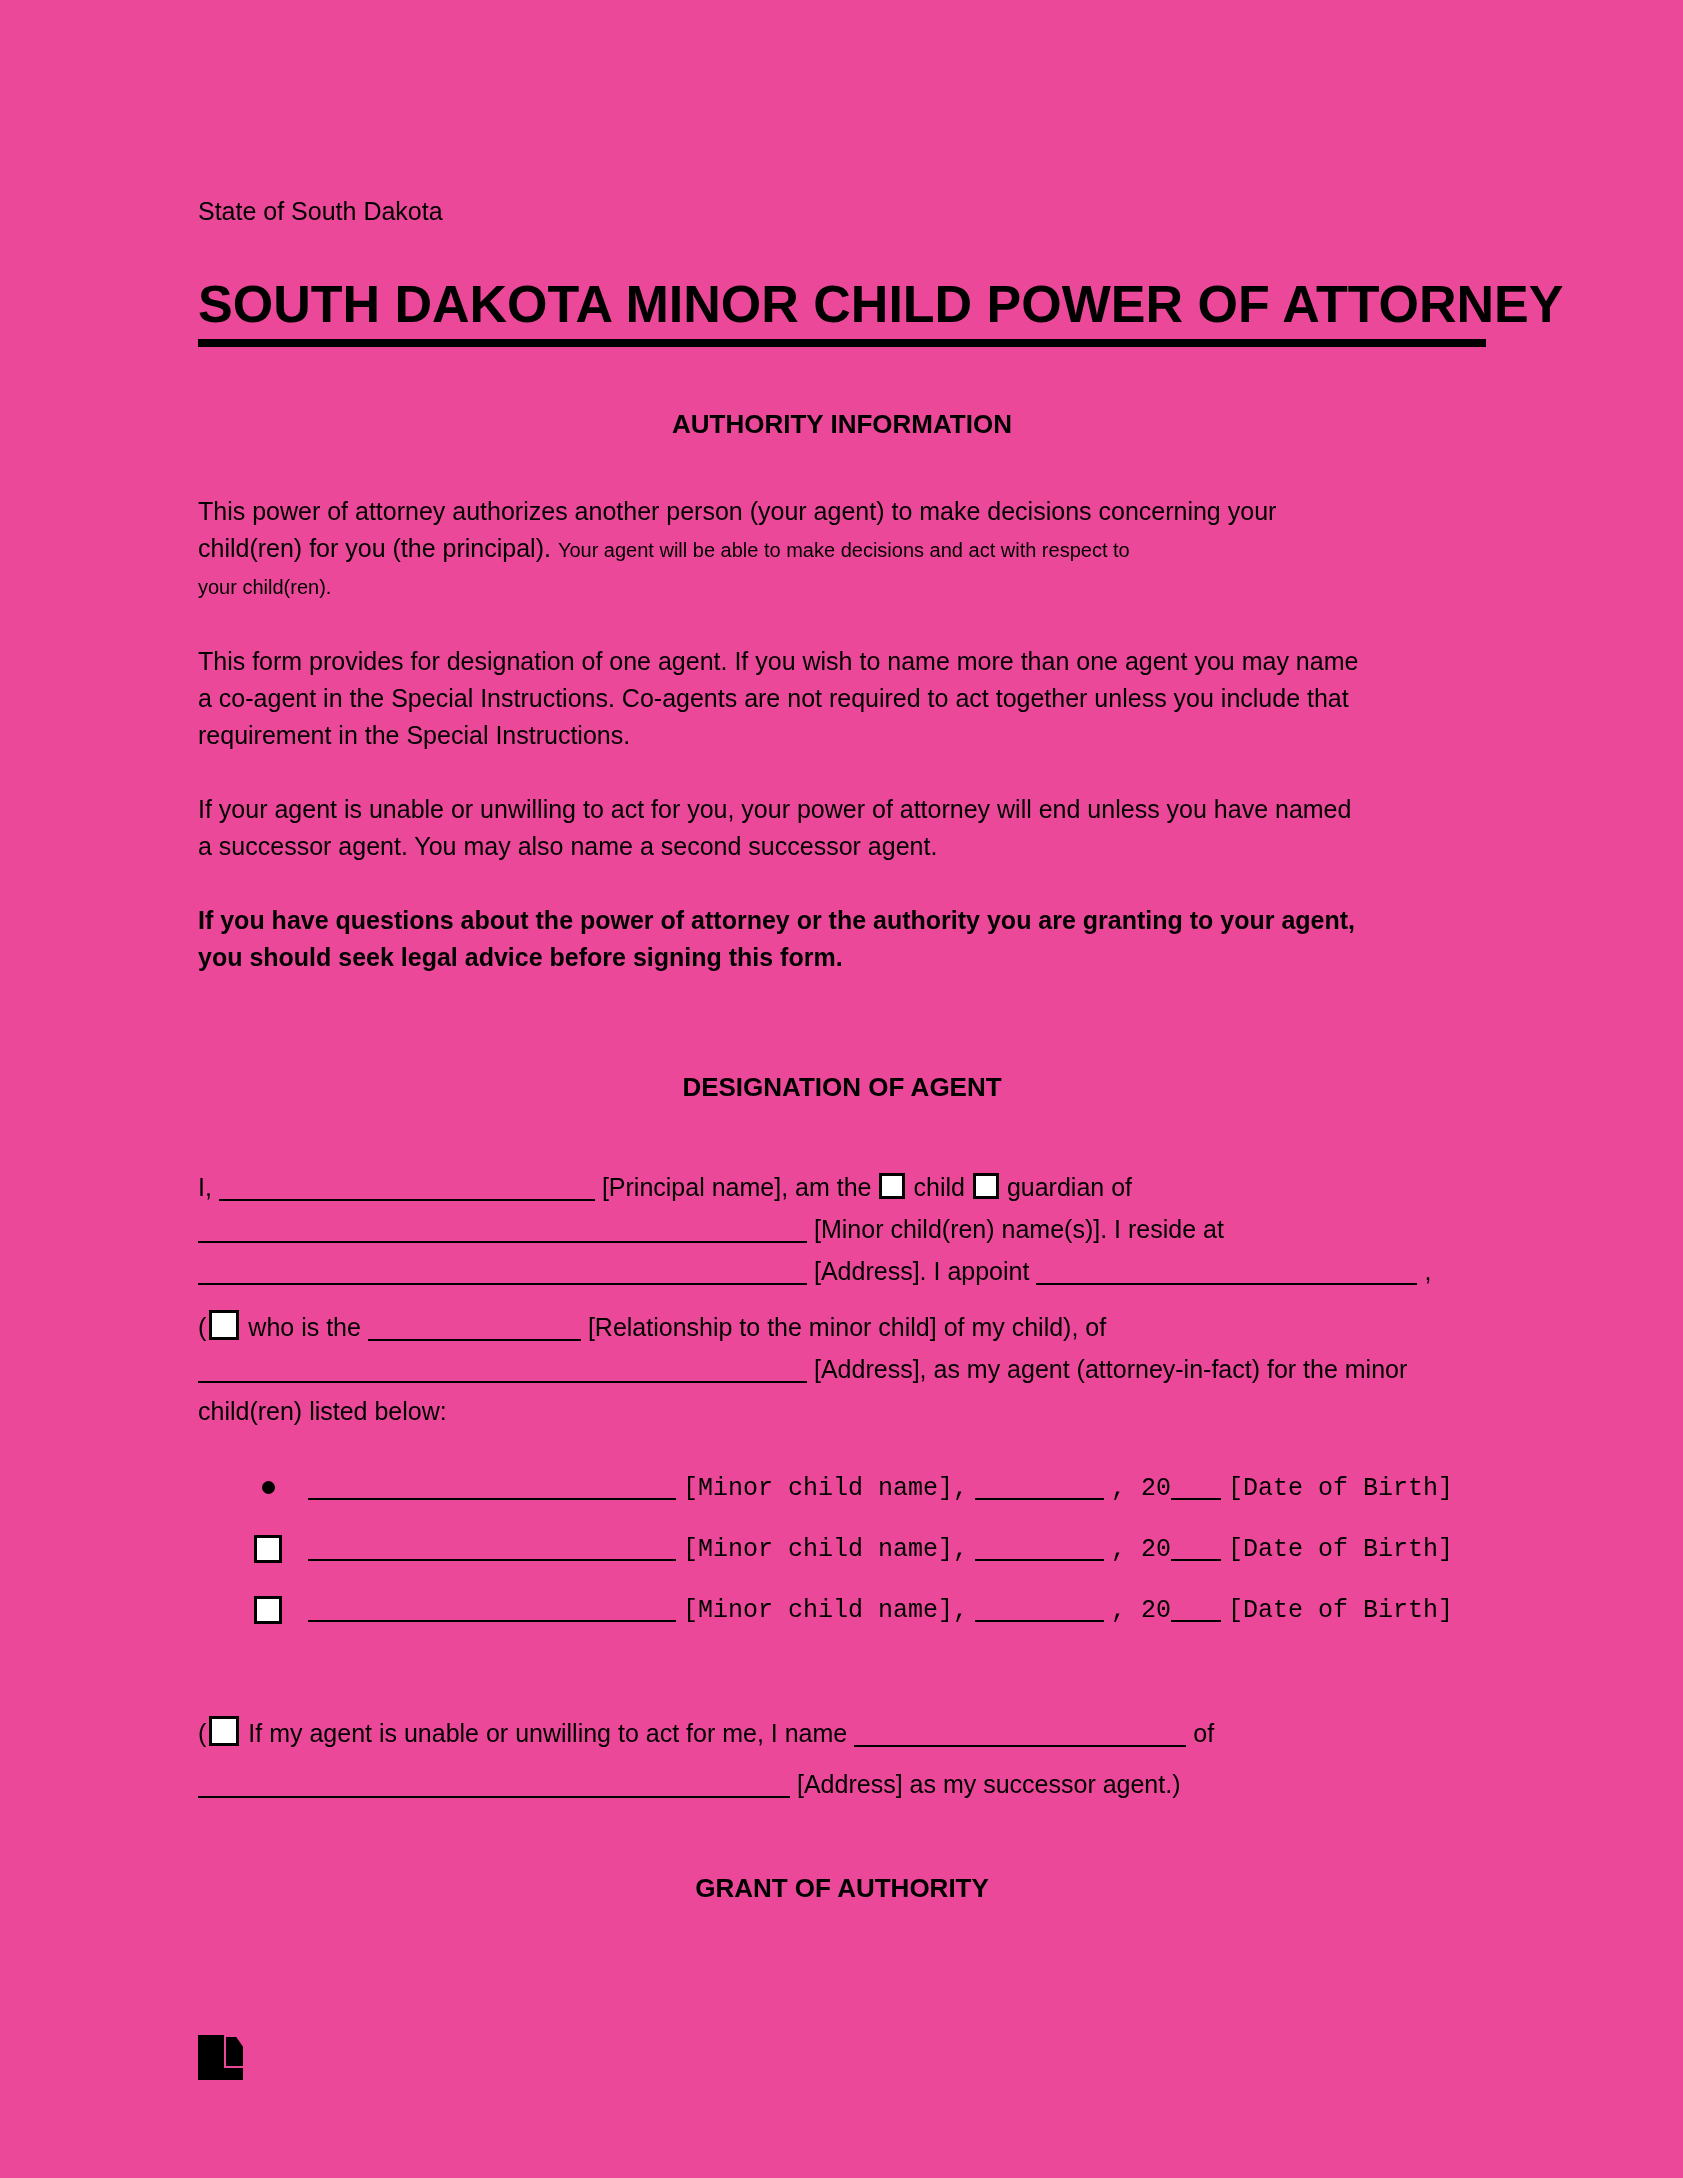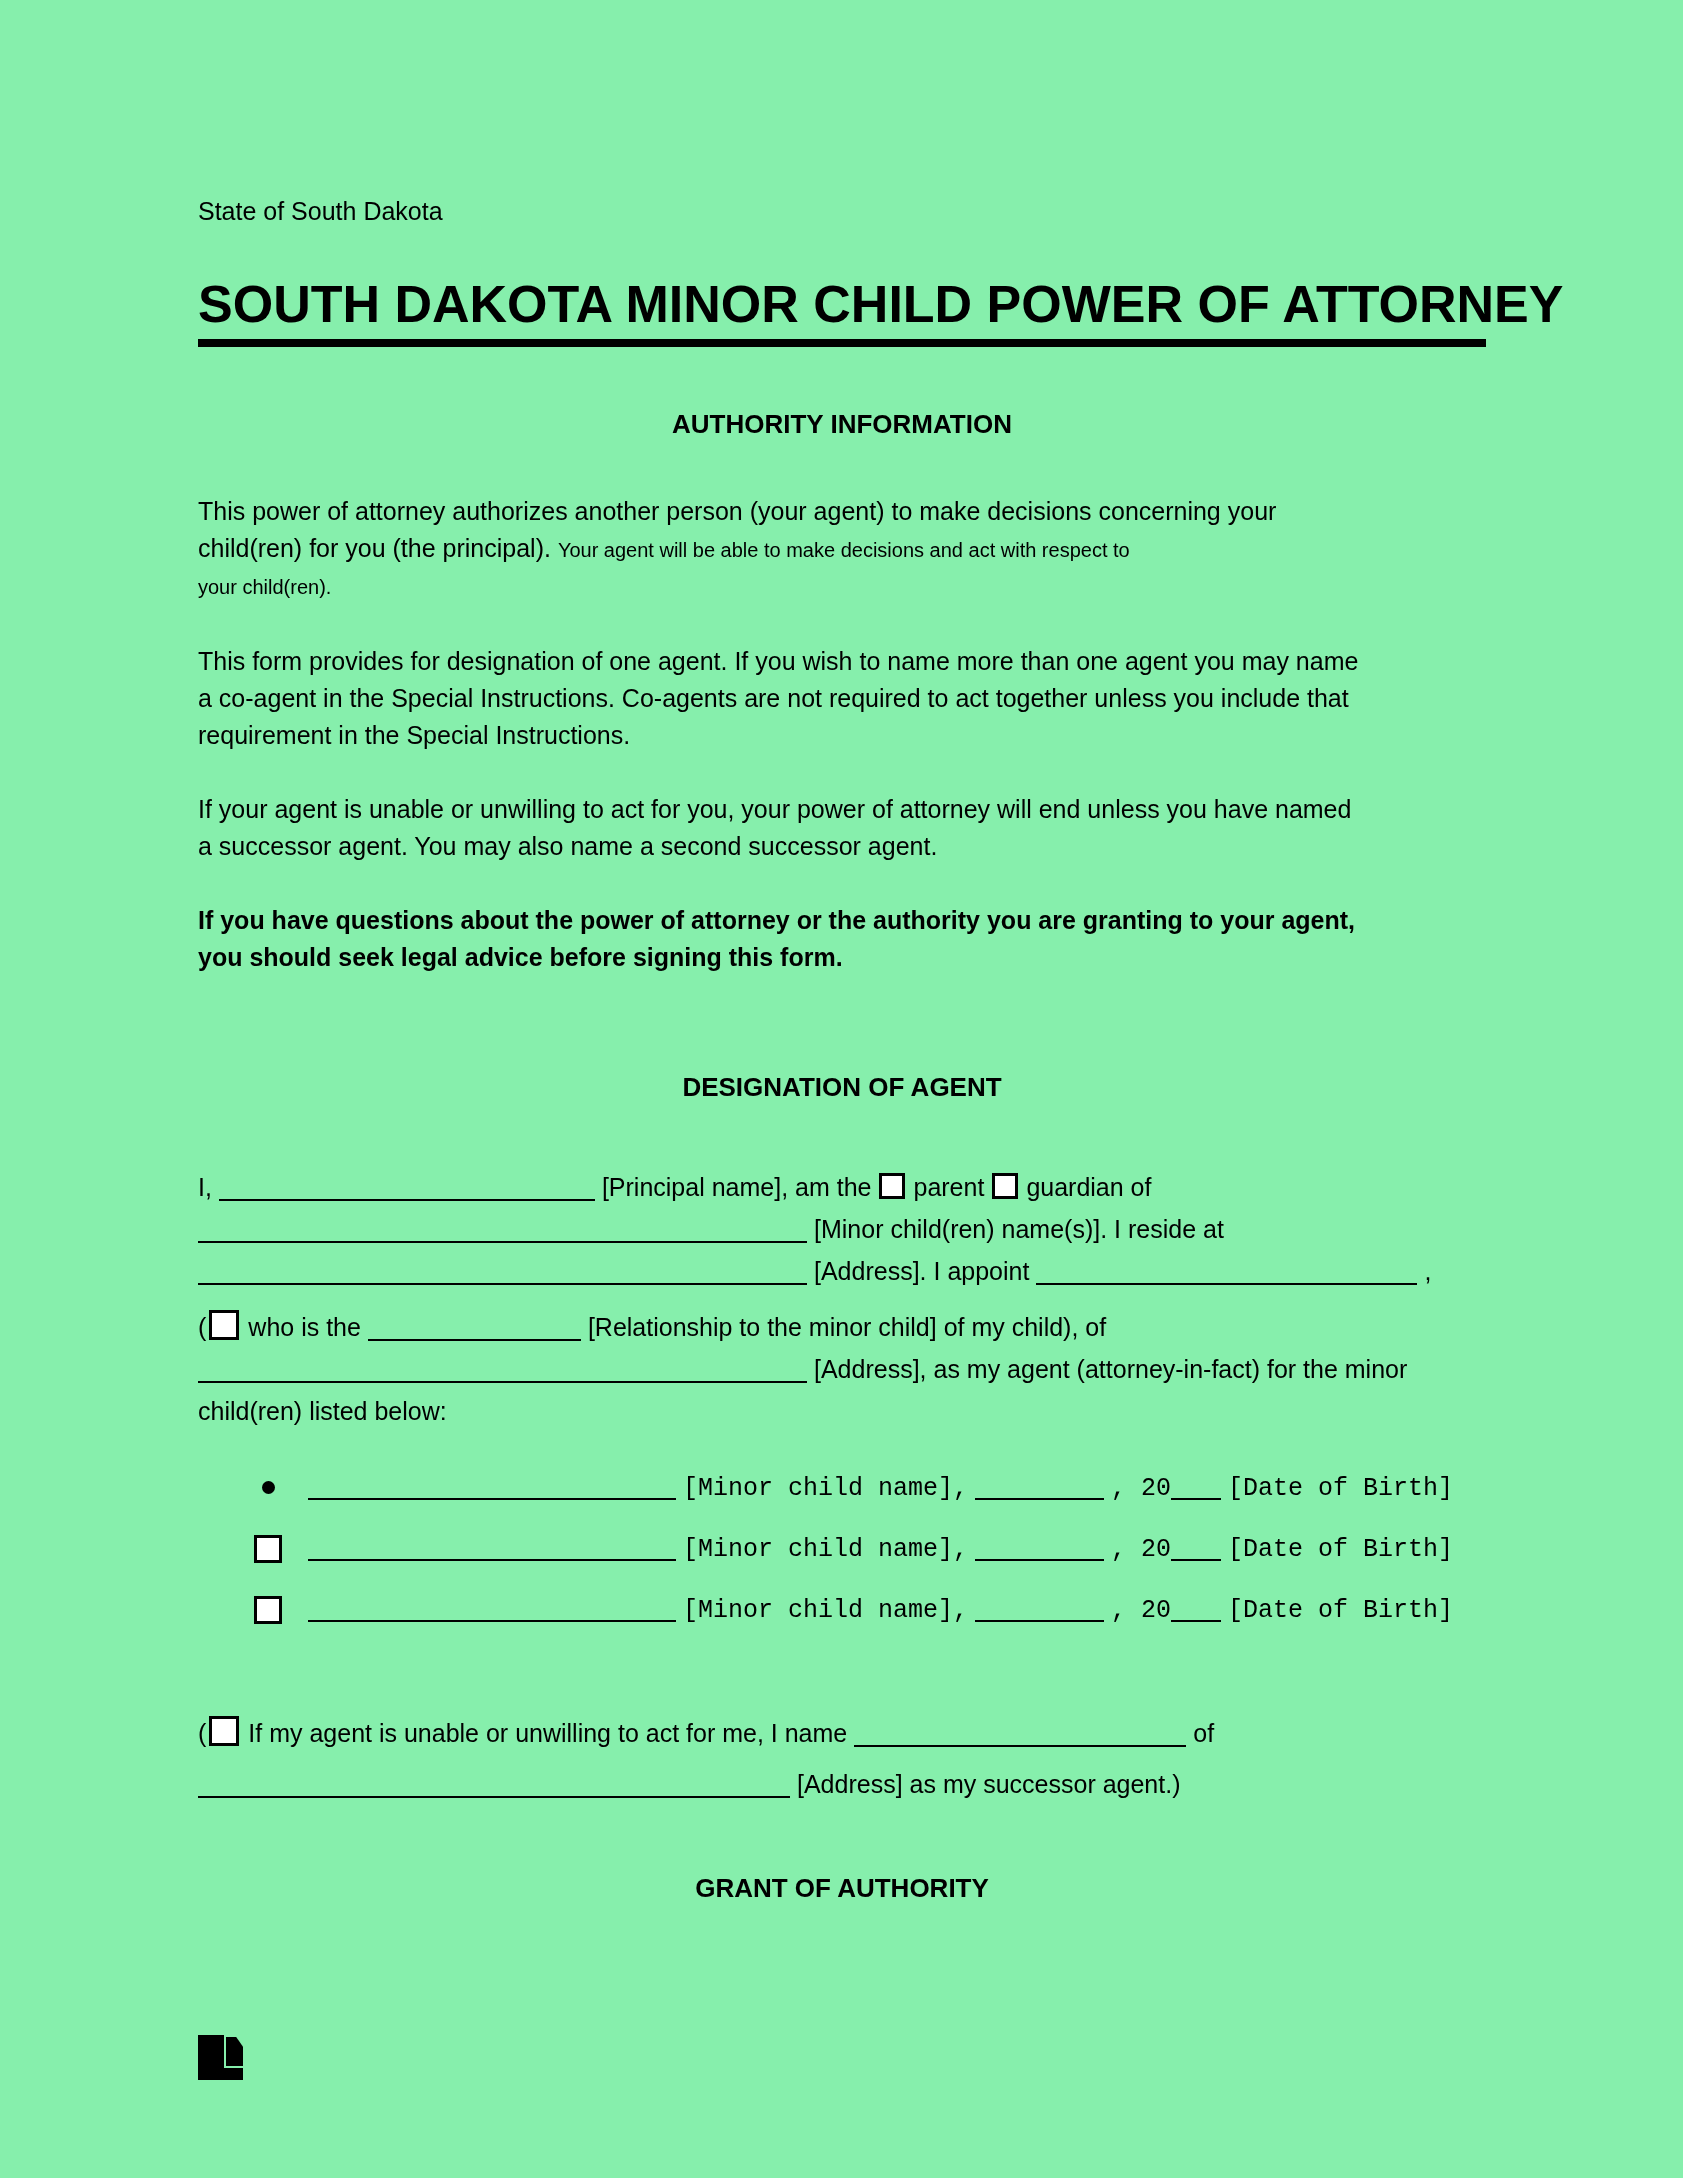--- a/index.html
+++ b/index.html
@@ -1,20 +1,20 @@
 <!DOCTYPE html>
 <html><head>
 <meta charset="utf-8">
 <style>
   html,body{margin:0;padding:0;background:#ffffff;}
   .page{
     position:relative;
     width:1683px;height:2178px;
     box-sizing:border-box;
-    background:#86efac;
+    background:#ec4899;
     padding:196px 197px 0 198px;
     font-family:"Liberation Sans",sans-serif;
     color:#000;
   }
   .state-line{font-size:25px;line-height:30px;}
   .doc-title{
     font-size:52px;line-height:50px;font-weight:700;
     text-align:center;margin:53px 0 0 0;white-space:nowrap;
   }
   .title-rule{height:8px;background:#000;margin-top:10px;}
@@ -95,21 +95,21 @@
 
   <div class="para bold">
     <div class="line">If you have questions about the power of attorney or the authority you are granting to your agent,</div>
     <div class="line">you should seek legal advice before signing this form.</div>
   </div>
 
   <div class="h2 h-designation">DESIGNATION OF AGENT</div>
 
   <div class="fill desig-para">
     <div class="line">
-      <span>I,</span><span class="blank w380"></span><span>[Principal name], am the</span><span class="cb"></span><span>parent</span><span class="cb"></span><span>guardian of</span>
+      <span>I,</span><span class="blank w380"></span><span>[Principal name], am the</span><span class="cb"></span><span>child</span><span class="cb"></span><span>guardian of</span>
     </div>
     <div class="line">
       <span class="blank w615 flush"></span><span>[Minor child(ren) name(s)]. I reside at</span>
     </div>
     <div class="line">
       <span class="blank w615 flush"></span><span>[Address]. I appoint</span><span class="blank w385"></span><span class="no-ml">,</span>
     </div>
   </div>
 
   <div class="fill rel-para">

